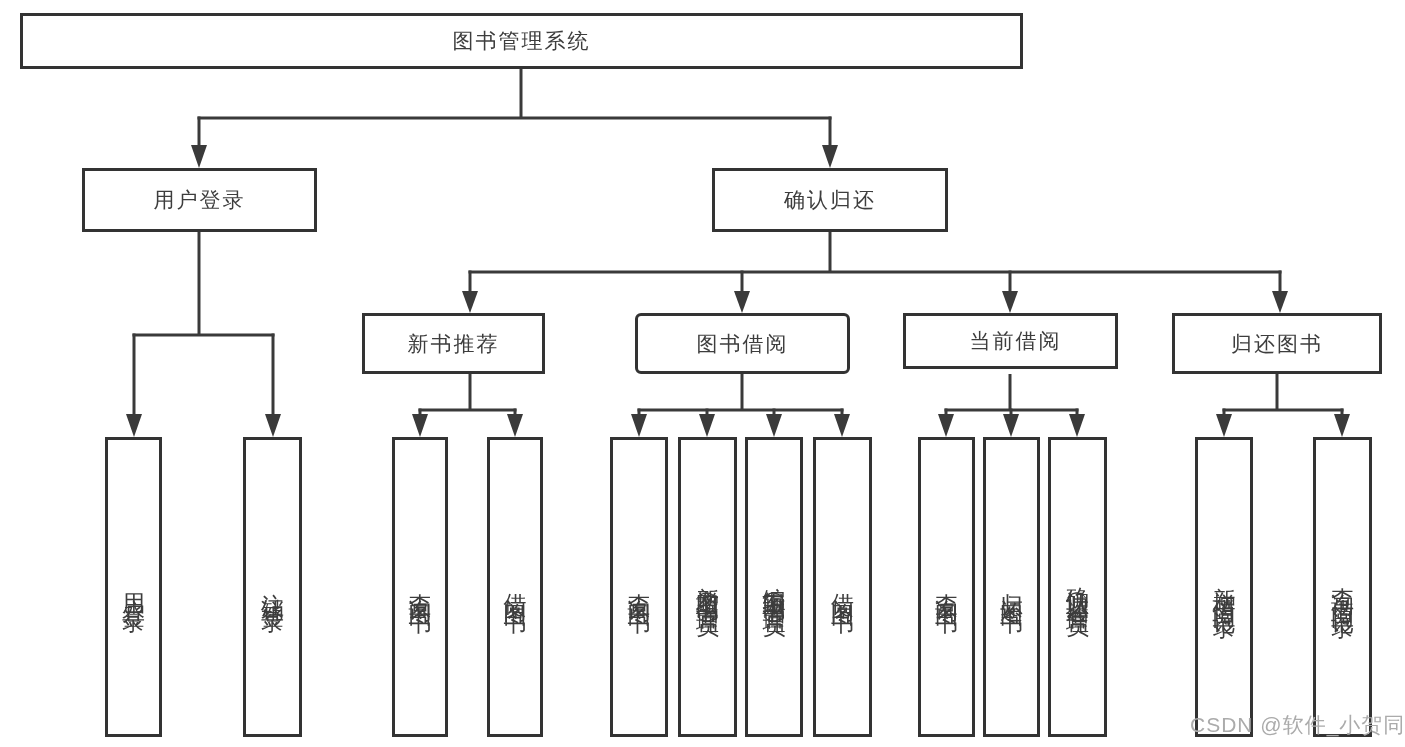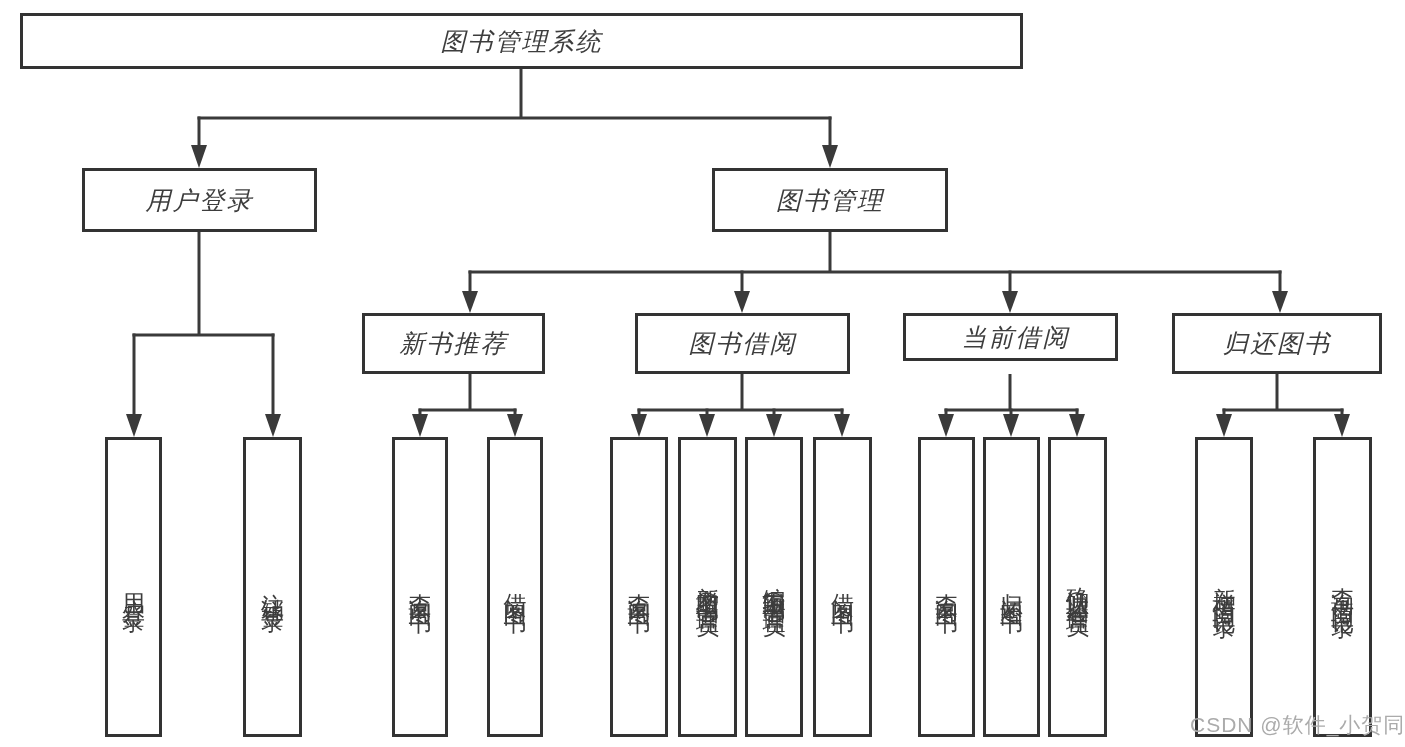--- a/index.html
+++ b/index.html
@@ -25,24 +25,23 @@
     position: absolute;
     box-sizing: border-box;
     border: 3px solid #333333;
     background: #ffffff;
     display: flex;
     align-items: center;
     justify-content: center;
     color: #3d3d3d;
   }
   .hnode .label {
-    font-size: 25px;
+    font-size: 21px;
     letter-spacing: 2px;
     white-space: nowrap;
-    font-style: italic;
   }
   .vnode .label {
     writing-mode: vertical-rl;
     text-orientation: mixed;
     font-size: 23px;
     letter-spacing: 6px;
     line-height: 1;
     white-space: nowrap;
   }
   .vnode.long .label {
@@ -130,30 +129,30 @@
   </svg>
 
   <div class="node hnode" style="left:20px; top:13px; width:1003px; height:56px;">
     <span class="label">图书管理系统</span>
   </div>
 
   <div class="node hnode" style="left:82px; top:168px; width:235px; height:64px;">
     <span class="label">用户登录</span>
   </div>
   <div class="node hnode" style="left:712px; top:168px; width:236px; height:64px;">
-    <span class="label">图书管理</span>
+    <span class="label">确认归还</span>
   </div>
 
   <div class="node hnode" style="left:362px; top:313px; width:183px; height:61px;">
     <span class="label">新书推荐</span>
   </div>
-  <div class="node hnode" style="left:635px; top:313px; width:215px; height:61px;">
+  <div class="node hnode" style="left:635px; top:313px; width:215px; height:61px;border-radius:6px;">
     <span class="label">图书借阅</span>
   </div>
-  <div class="node hnode" style="left:903px; top:313px; width:215px; height:48px;padding-left:10px;">
+  <div class="node hnode" style="left:903px; top:313px; width:215px; height:56px;padding-left:10px;">
     <span class="label">当前借阅</span>
   </div>
   <div class="node hnode" style="left:1172px; top:313px; width:210px; height:61px;">
     <span class="label">归还图书</span>
   </div>
 
   <div class="node vnode" style="left:105px; top:437px; width:57px; height:300px;">
     <span class="label">用户登录</span>
   </div>
   <div class="node vnode" style="left:243px; top:437px; width:59px; height:300px;">

